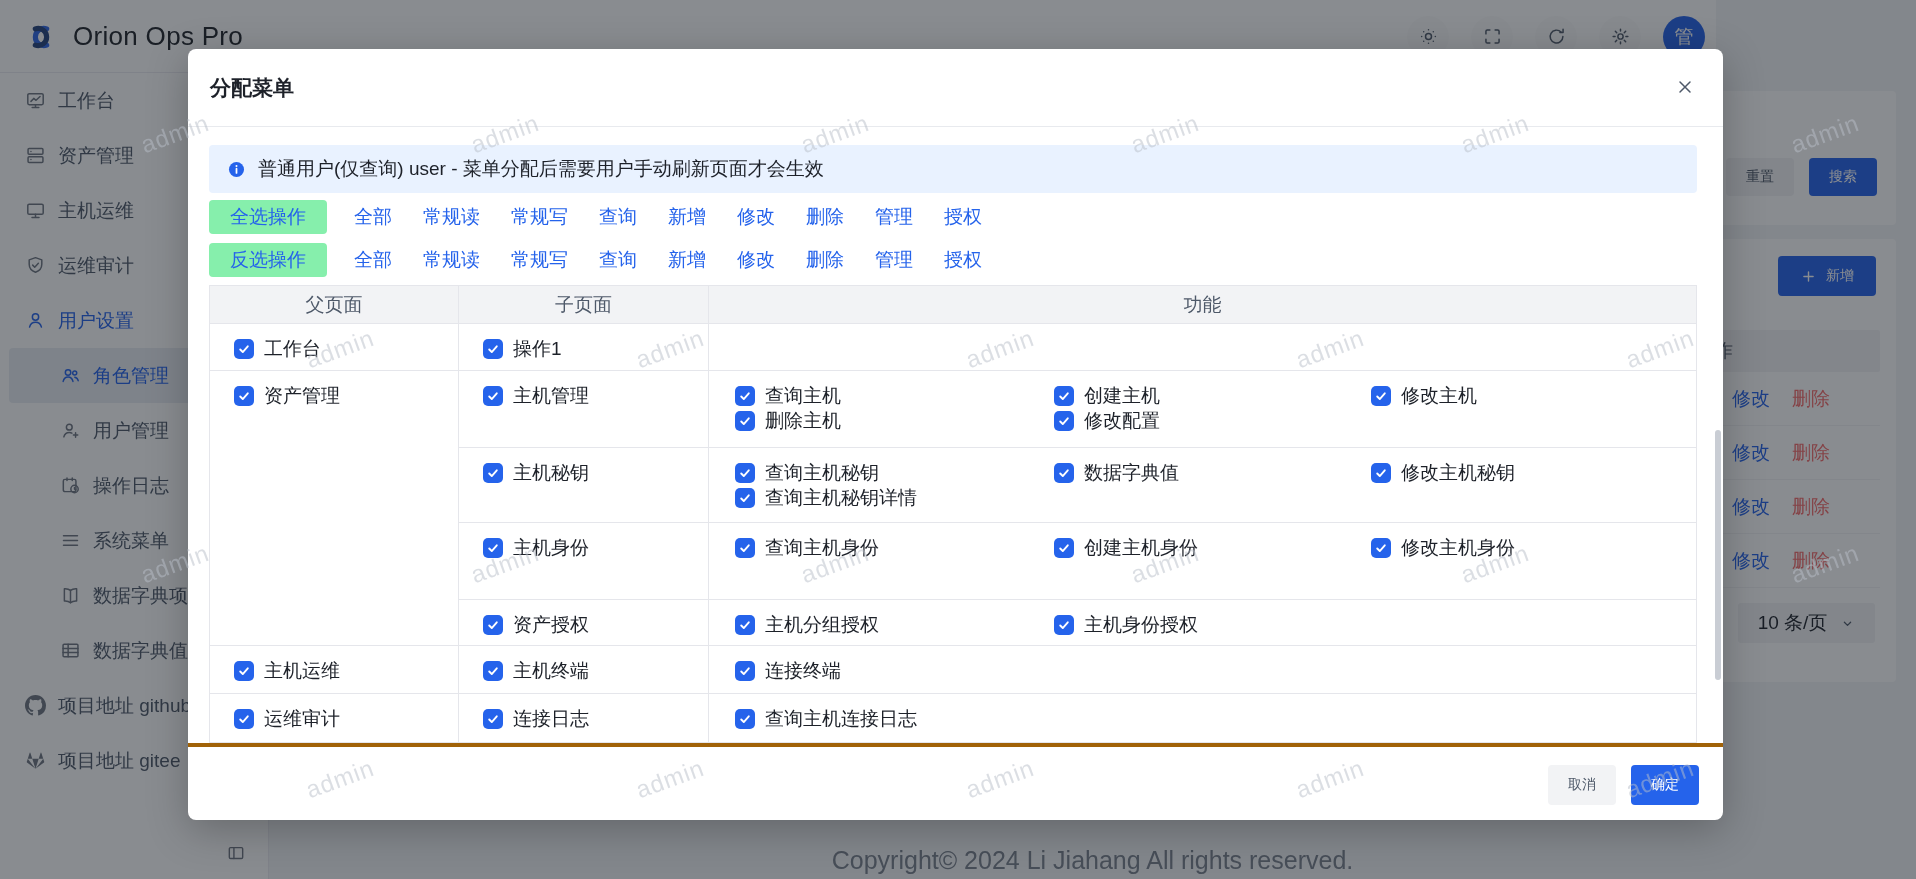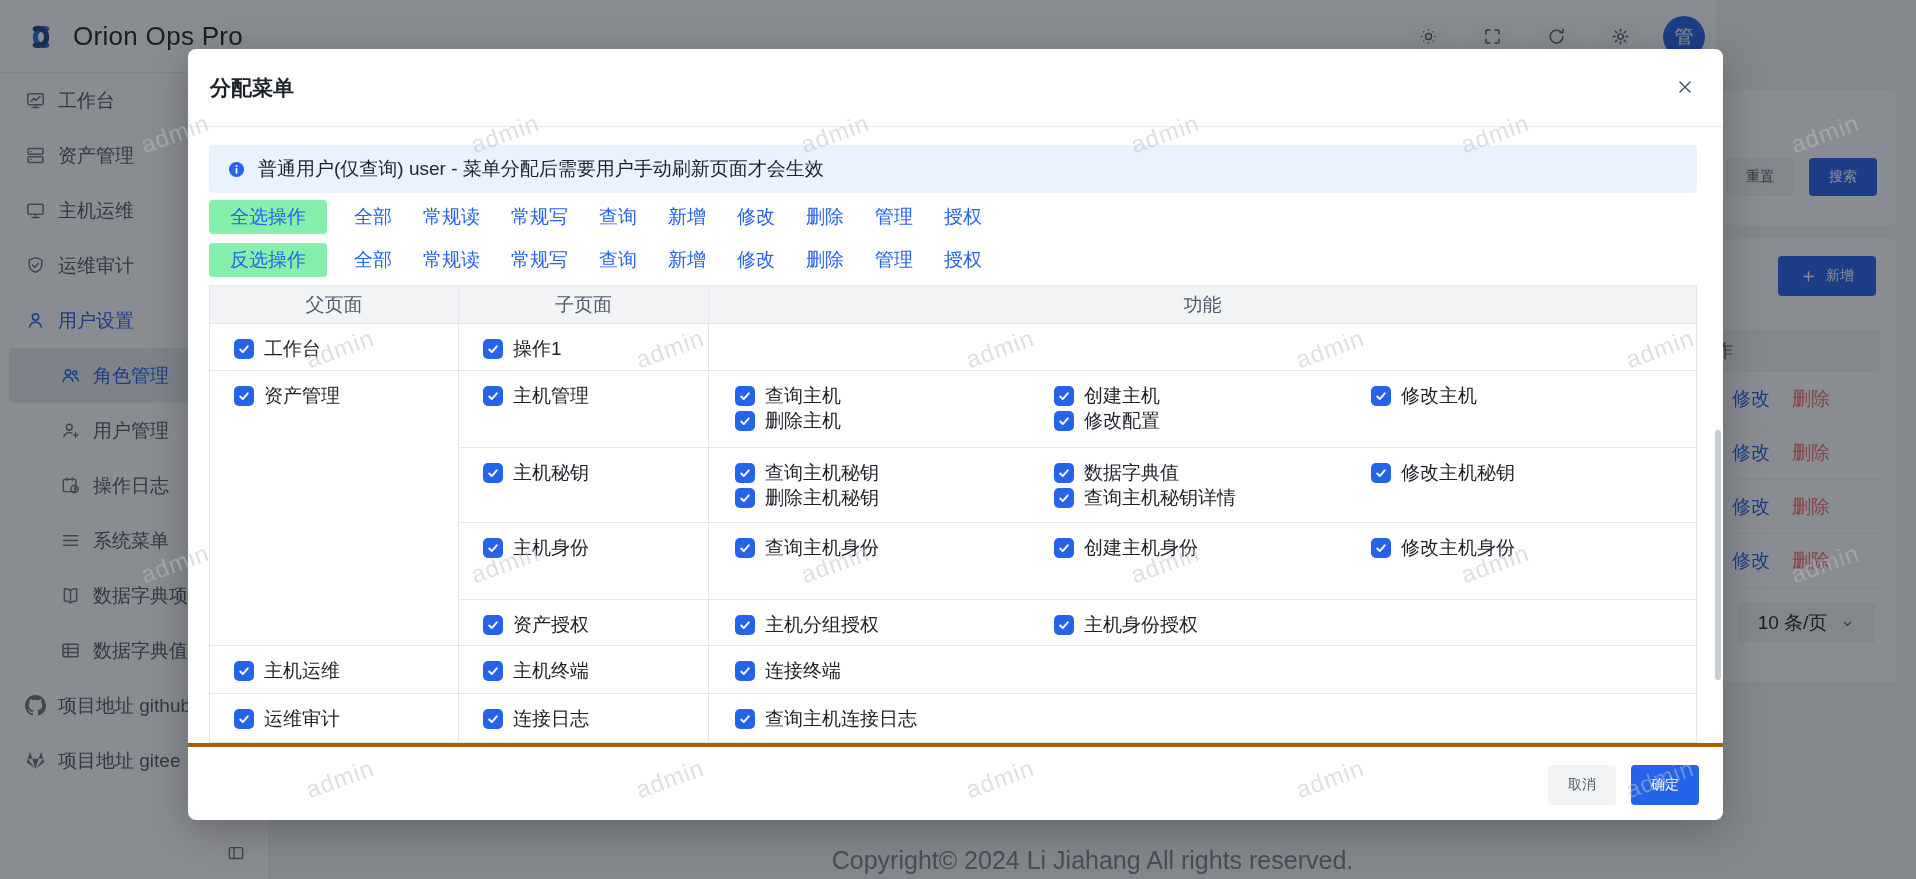--- a/index.html
+++ b/index.html
@@ -523,28 +523,20 @@
                       </svg>
                     </span>
                     <span class="cblabel">修改主机秘钥</span>
                   </label></span>
                 <span class="fitem"><label class="cbwrap">
                     <span class="cb">
                       <svg viewBox="0 0 24 24">
                         <path d="M5.5 12.8l4.4 4.4 8.6-9.8" fill="none" stroke="#fff" stroke-width="3.2" stroke-linecap="round" stroke-linejoin="round"></path>
                       </svg>
                     </span>
-                    <span class="cblabel">删除主机秘钥</span>
-                  </label></span>
-                <span class="fitem"><label class="cbwrap">
-                    <span class="cb">
-                      <svg viewBox="0 0 24 24">
-                        <path d="M5.5 12.8l4.4 4.4 8.6-9.8" fill="none" stroke="#fff" stroke-width="3.2" stroke-linecap="round" stroke-linejoin="round"></path>
-                      </svg>
-                    </span>
                     <span class="cblabel">查询主机秘钥详情</span>
                   </label></span>
               </div>
             </div>
             <div class="prow" style="height:77px">
               <div class="pcell childc"><label class="cbwrap">
                   <span class="cb">
                     <svg viewBox="0 0 24 24">
                       <path d="M5.5 12.8l4.4 4.4 8.6-9.8" fill="none" stroke="#fff" stroke-width="3.2" stroke-linecap="round" stroke-linejoin="round"></path>
                     </svg>

